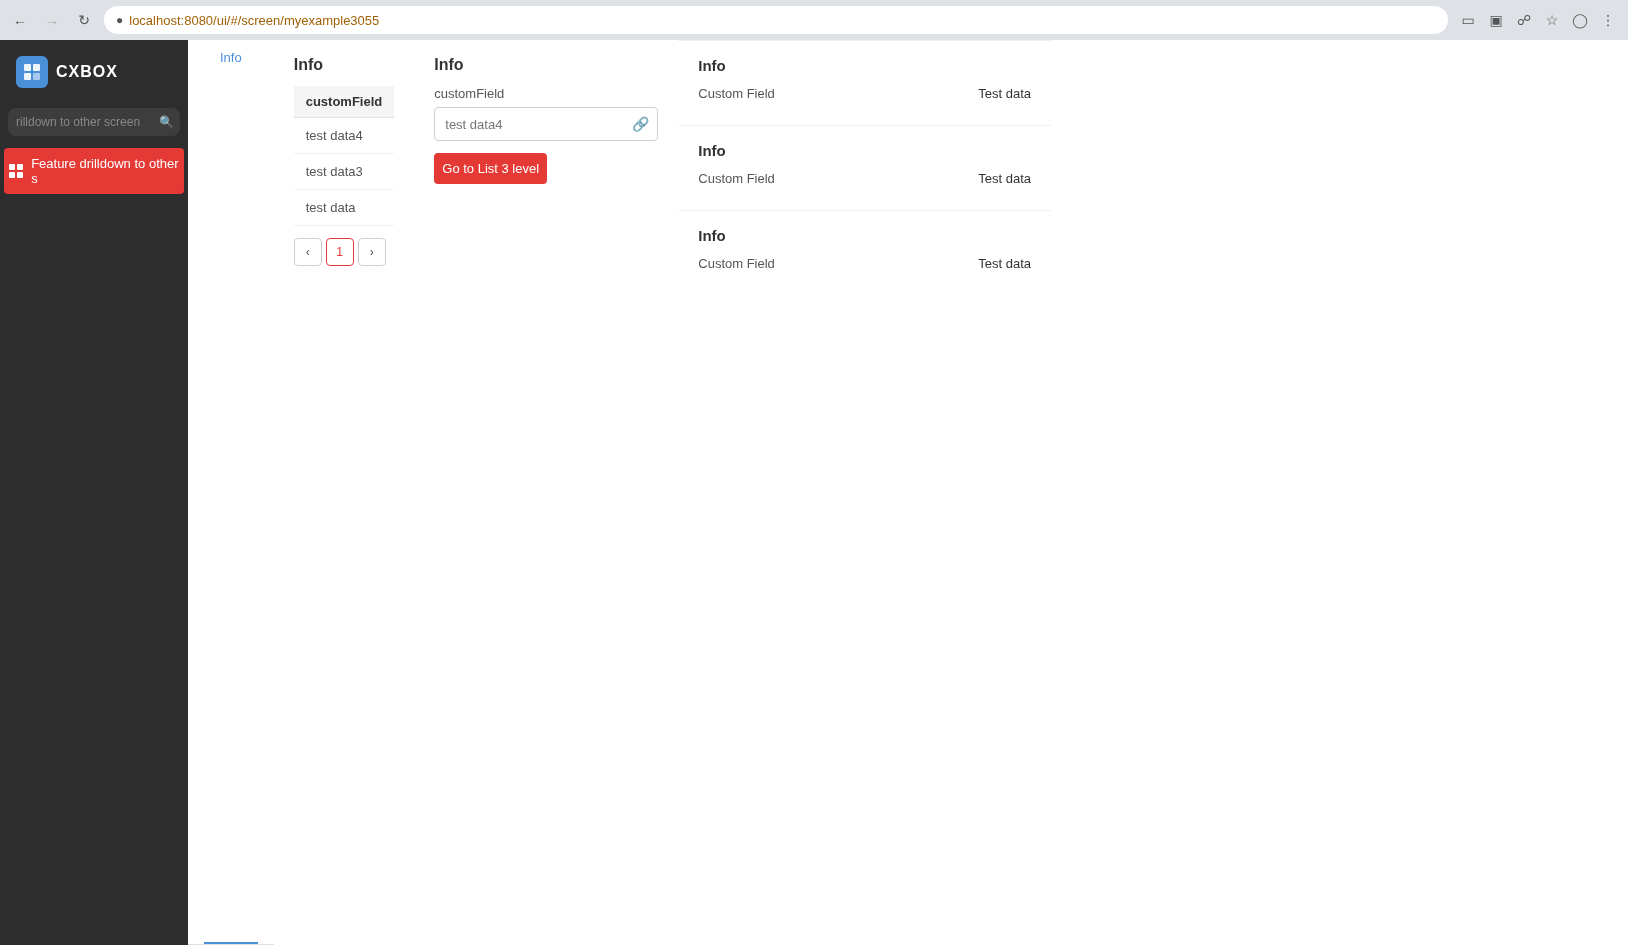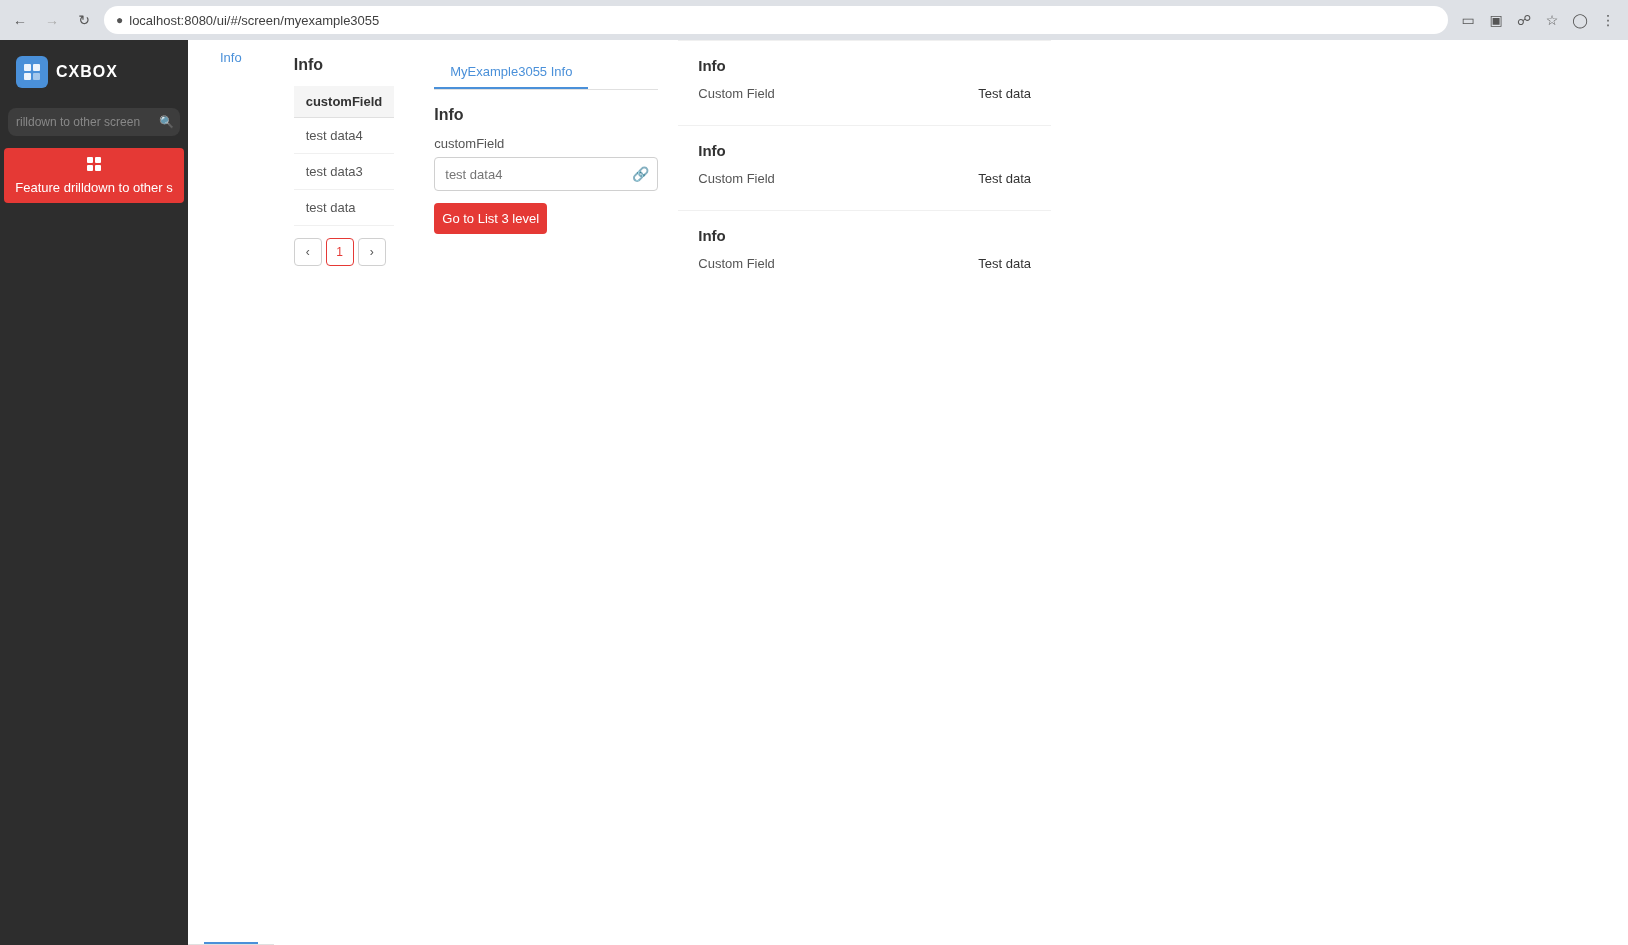--- a/index.html
+++ b/index.html
@@ -4,39 +4,39 @@
   <style>
     * { box-sizing: border-box; margin: 0; padding: 0; }
     body { font-family: -apple-system, BlinkMacSystemFont, 'Segoe UI', sans-serif; font-size: 14px; background: #f0f0f0; display: flex; flex-direction: column; height: 100vh; overflow: hidden; }
 
     
     .browser-chrome { background: #dee1e6; padding: 6px 8px; display: flex; align-items: center; gap: 8px; height: 40px; }
     .browser-nav-btn { width: 24px; height: 24px; border-radius: 50%; background: transparent; border: none; cursor: pointer; display: flex; align-items: center; justify-content: center; color: #555; font-size: 14px; }
     .browser-nav-btn.disabled { color: #aaa; cursor: default; }
     .address-bar { flex: 1; height: 28px; background: white; border-radius: 14px; border: none; padding: 0 12px; font-size: 13px; color: #333; display: flex; align-items: center; gap: 6px; }
     .address-bar-lock { color: #555; font-size: 12px; }
-    .address-bar-url { font-size: 13px; color: #404040; }
+    .address-bar-url { font-size: 13px; color: #a16207; }
     .browser-actions { display: flex; gap: 4px; align-items: center; }
     .browser-action-btn { width: 24px; height: 24px; background: transparent; border: none; cursor: pointer; color: #555; font-size: 14px; display: flex; align-items: center; justify-content: center; }
 
     
     .app-layout { display: flex; flex: 1; overflow: hidden; }
 
     
     .sidebar { width: 188px; background: #2d2d2d; display: flex; flex-direction: column; overflow: hidden; }
     .sidebar-logo { padding: 16px; display: flex; align-items: center; gap: 8px; }
     .logo-icon { width: 32px; height: 32px; background: #4a90d9; border-radius: 6px; display: flex; align-items: center; justify-content: center; }
     .logo-text { color: white; font-weight: 700; font-size: 16px; letter-spacing: 1px; }
     .sidebar-search { padding: 4px 8px; }
     .sidebar-search-input { width: 100%; height: 28px; background: #3d3d3d; border: none; border-radius: 8px; padding: 0 28px 0 8px; color: #ccc; font-size: 12px; outline: none; }
     .sidebar-search-input::placeholder { color: #888; }
     .sidebar-search-wrapper { position: relative; }
     .sidebar-search-icon { position: absolute; right: 6px; top: 50%; transform: translateY(-50%); color: #888; font-size: 12px; }
     .sidebar-menu { padding: 8px 0; flex: 1; overflow-y: auto; }
-    .sidebar-menu-item { padding: 8px 4px; cursor: pointer; display: flex; align-items: center; gap: 8px; color: #ccc; font-size: 13px; border-radius: 4px; margin: 0 4px; flex-direction: column; }
+    .sidebar-menu-item { padding: 8px 4px; cursor: pointer; display: flex; align-items: center; gap: 8px; color: #ccc; font-size: 13px; border-radius: 4px; margin: 0 4px; }
     .sidebar-menu-item.active { background: #e53935; color: white; }
     .menu-item-icon { width: 16px; height: 16px; display: flex; align-items: center; justify-content: center; font-size: 12px; }
 
     
     .main-content { flex: 1; background: white; overflow-y: auto; display: flex; flex-direction: row; }
 
     
     .tab-bar { border-bottom: 1px solid #e0e0e0; padding: 0 16px; display: flex; }
     .tab { padding: 10px 16px; cursor: pointer; font-size: 13px; color: #555; border-bottom: 2px solid transparent; }
     .tab.active { color: #4a90d9; border-bottom-color: #4a90d9; }
@@ -168,23 +168,20 @@
         <button class="page-btn">‹</button>
         <button class="page-btn active">1</button>
         <button class="page-btn">›</button>
       </div>
     </div>
 
     <hr class="divider">
 
     <div class="form-section">
       
-      <div class="inner-tab-bar">
-        <div class="inner-tab">MyExample3055 Info</div>
-      </div>
 
       <div class="section-title">Info</div>
 
       <div style="margin-bottom: 12px;">
         <div class="form-label">customField</div>
         <div class="form-input-wrapper">
           <input class="form-input" type="text" placeholder="test data4" style="">
           <span class="form-input-link-icon">🔗</span>
         </div>
       </div>

